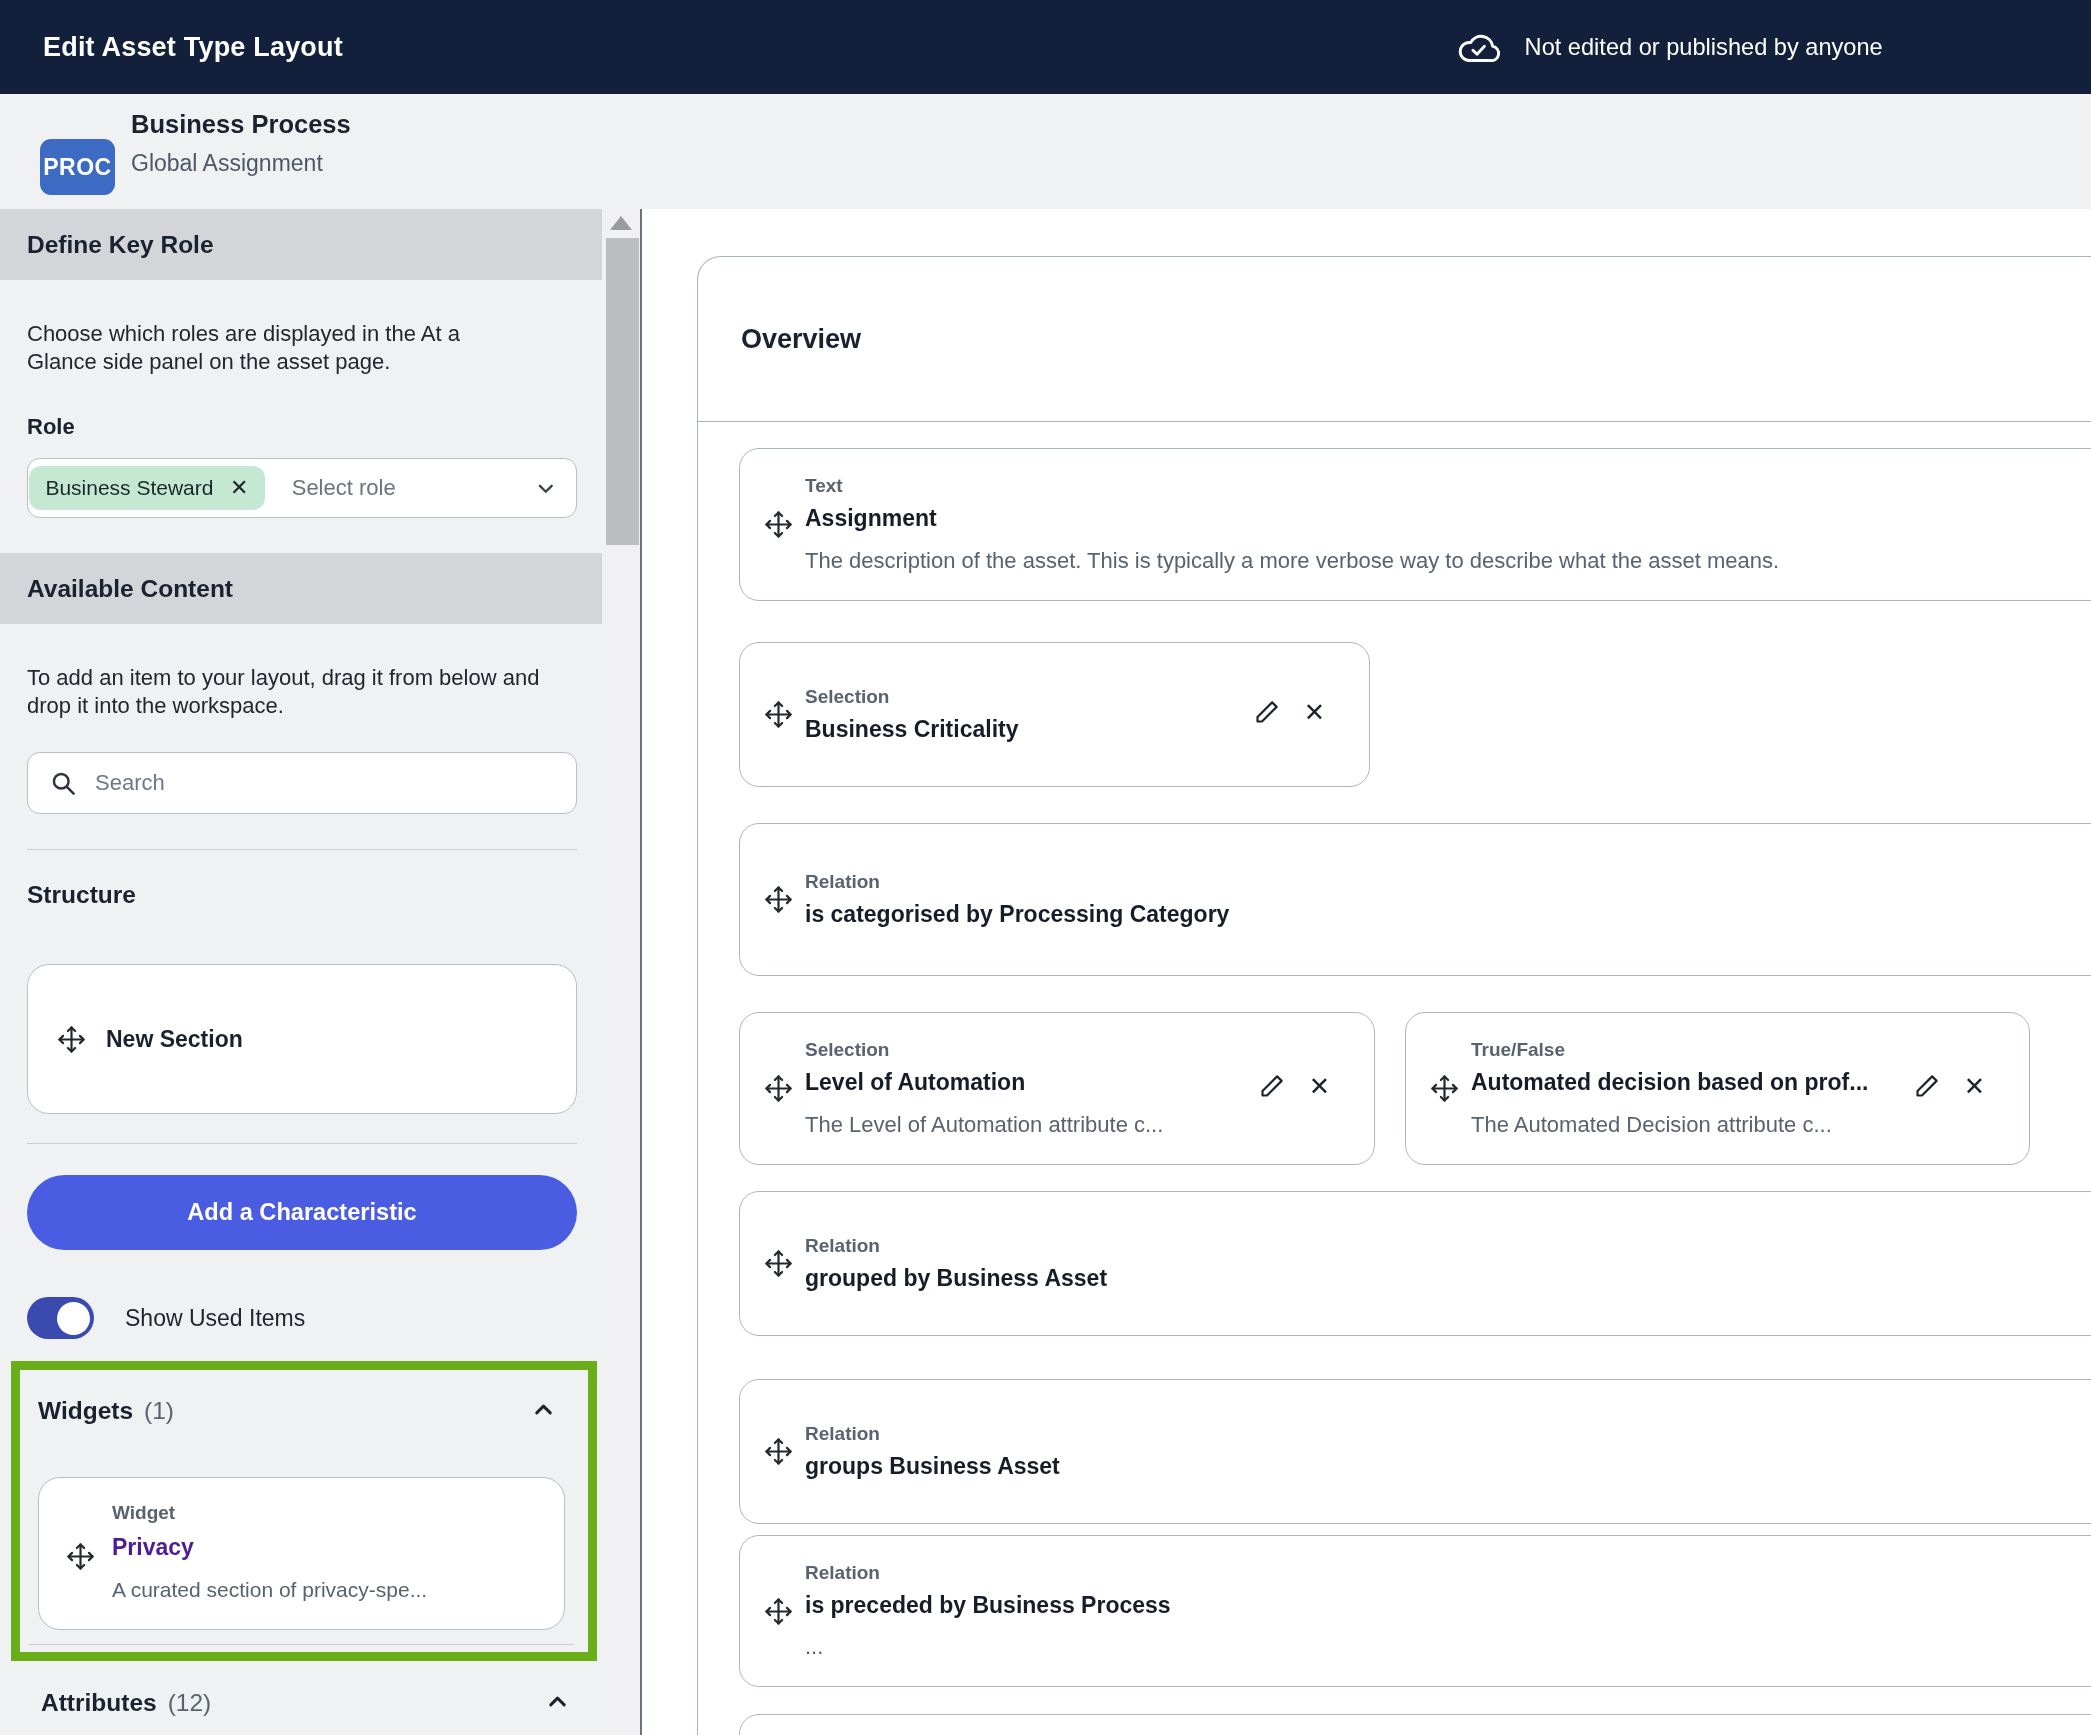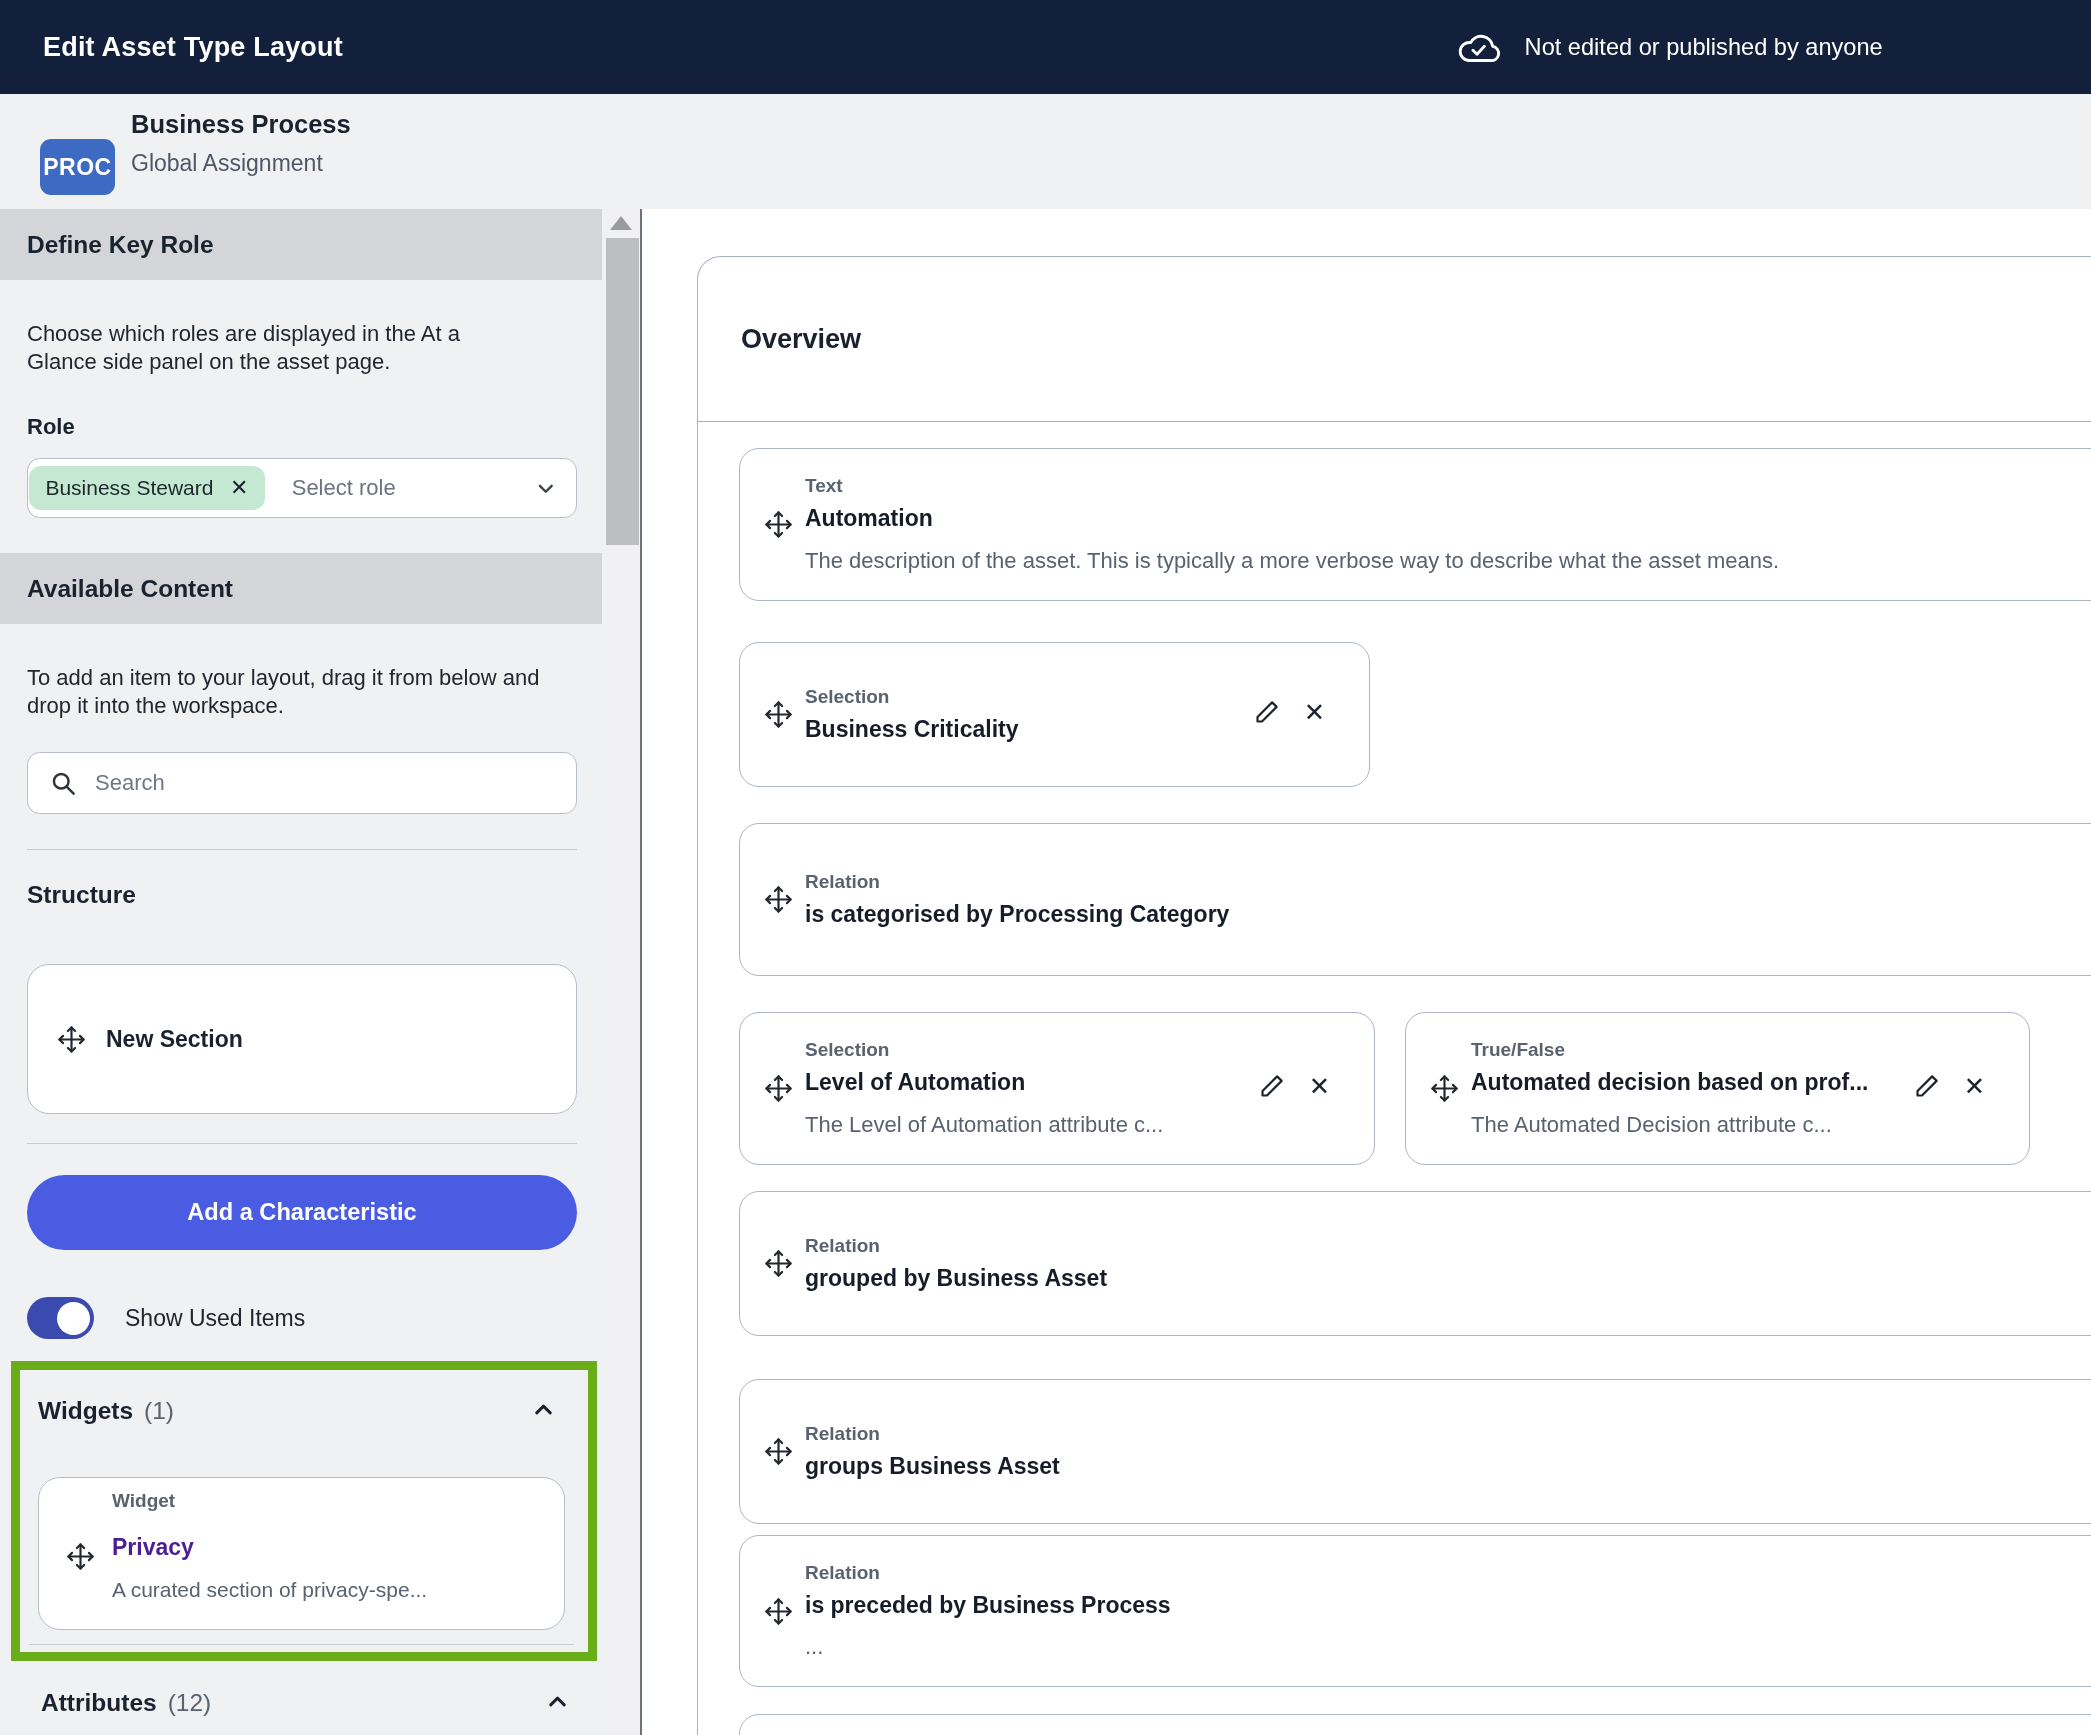--- a/index.html
+++ b/index.html
@@ -66,21 +66,21 @@
 
   .green-box { margin:22px 0 0 11px; width:586px; border:9px solid #69ad18; background:#f0f1f3; padding-bottom:0; }
   .widgets-head-row { margin:25.5px 18px 0 18px; display:flex; align-items:center; }
   .group-heading { font-size:24.5px; font-weight:bold; color:#1a2230; }
   .group-count { font-size:24.5px; color:#59626f; margin-left:11px; }
   .head-chevron { margin-left:auto; margin-right:12.7px; cursor:pointer; }
   .head-chevron svg { width:27px; height:27px; }
   .widget-card { margin:51px 0 0 18px; width:527px; height:153px; background:#fff;
     border:1.8px solid #b7bdc9; border-radius:22px; position:relative; }
   .widget-card .mv { position:absolute; left:27px; top:64px; }
-  .widget-type { position:absolute; left:73px; top:12px; font-size:19px; font-weight:bold; color:#59626f; }
+  .widget-type { position:absolute; left:73px; top:24px; font-size:19px; font-weight:bold; color:#59626f; }
   .widget-title { position:absolute; left:73px; top:56px; font-size:23px; font-weight:bold; color:#4c1d95; }
   .widget-desc { position:absolute; left:73px; top:100px; font-size:21px; color:#59626f; }
   .green-inner-divider { margin:14.5px 0 7.3px 9px; width:545px; border:none; border-top:1.8px solid #c9ccd1; }
   .attr-head-row { margin:27px 18px 0 41px; display:flex; align-items:center; }
 
   
   .side-scrollbar { position:absolute; left:603px; top:209px; width:37px; height:1526px; background:#f1f1f3; }
   .scroll-up-arrow { position:absolute; left:7.3px; top:7.3px; width:0; height:0;
     border-left:11.8px solid transparent; border-right:11.8px solid transparent; border-bottom:14.5px solid #989ba0; }
   .scroll-thumb { position:absolute; left:2.7px; top:29px; width:33px; height:307px; background:#bcbec2; }
@@ -254,21 +254,21 @@
     <svg class="mv" viewBox="0 0 24 24" fill="none" stroke="#23272e" stroke-width="1.8" stroke-linecap="round" stroke-linejoin="round">
         <polyline points="5 9 2 12 5 15"></polyline>
         <polyline points="9 5 12 2 15 5"></polyline>
         <polyline points="15 19 12 22 9 19"></polyline>
         <polyline points="19 9 22 12 19 15"></polyline>
         <line x1="2" y1="12" x2="22" y2="12"></line>
         <line x1="12" y1="2" x2="12" y2="22"></line>
       </svg>
     <div class="card-inner">
       <div class="card-type">Text</div>
-      <div class="card-title">Automation</div>
+      <div class="card-title">Assignment</div>
       <div class="card-desc">The description of the asset. This is typically a more verbose way to describe what the asset means.</div>
     </div>
   </div>
 
   <div class="card c2">
     <svg class="mv" viewBox="0 0 24 24" fill="none" stroke="#23272e" stroke-width="1.8" stroke-linecap="round" stroke-linejoin="round">
         <polyline points="5 9 2 12 5 15"></polyline>
         <polyline points="9 5 12 2 15 5"></polyline>
         <polyline points="15 19 12 22 9 19"></polyline>
         <polyline points="19 9 22 12 19 15"></polyline>

